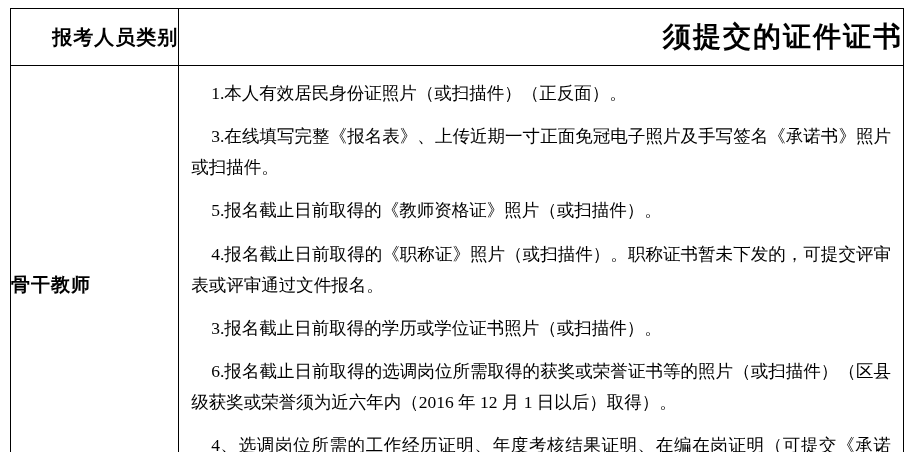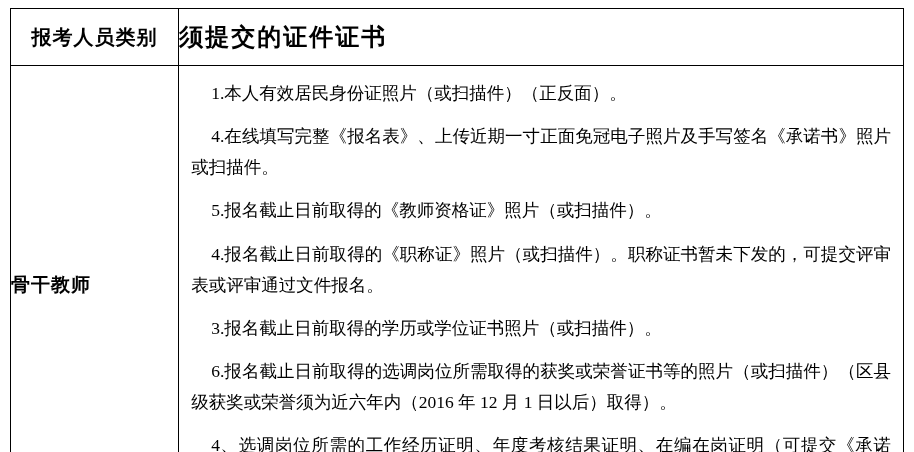--- a/index.html
+++ b/index.html
@@ -22,31 +22,31 @@
   }
   .doc-table td, .doc-table th {
     border: 1px solid #000000;
     vertical-align: middle;
     padding: 0;
   }
   .col-category { width: 168px; }
   .col-docs { width: 724px; }
 
   .head-cell {
-    text-align: center;
+    text-align: right;
     font-weight: bold;
     font-size: 20px;
     letter-spacing: 1px;
     height: 56px;
     line-height: 56px;
   }
   .head-cell-docs {
-    text-align: left;
+    text-align: right;
     font-weight: bold;
-    font-size: 24px;
+    font-size: 28px;
     letter-spacing: 2px;
     height: 56px;
     line-height: 56px;
   }
   .category-cell {
     text-align: left;
     font-weight: bold;
     font-size: 19px;
     letter-spacing: 1px;
     vertical-align: middle;
@@ -78,21 +78,21 @@
     <tr>
       <th class="head-cell">报考人员类别</th>
       <th class="head-cell-docs">须提交的证件证书</th>
     </tr>
   </thead>
   <tbody>
     <tr>
       <td class="category-cell">骨干教师</td>
       <td class="docs-cell">
         <p class="doc-item">1.本人有效居民身份证照片（或扫描件）（正反面）。</p>
-        <p class="doc-item">4.在线填写完整《报名表》、上传近期一寸正面免冠电子照片及手写签名《承诺书》照片或扫描件。</p>
+        <p class="doc-item">3.在线填写完整《报名表》、上传近期一寸正面免冠电子照片及手写签名《承诺书》照片或扫描件。</p>
         <p class="doc-item">5.报名截止日前取得的《教师资格证》照片（或扫描件）。</p>
         <p class="doc-item">4.报名截止日前取得的《职称证》照片（或扫描件）。职称证书暂未下发的，可提交评审表或评审通过文件报名。</p>
         <p class="doc-item">3.报名截止日前取得的学历或学位证书照片（或扫描件）。</p>
         <p class="doc-item"><span>6.报名截止日前取得的选调岗位所需取得的获奖或荣誉证书等的照片（或扫描件）（区县级获奖或荣誉须为近六年内（</span><span class="b">2016 年 12 月 1 日以后</span><span>）取得）。</span></p>
         <p class="doc-item">4、选调岗位所需的工作经历证明、年度考核结果证明、在编在岗证明（可提交《承诺书》报名，模板见附件2）。</p>
       </td>
     </tr>
   </tbody>
 </table>
 

